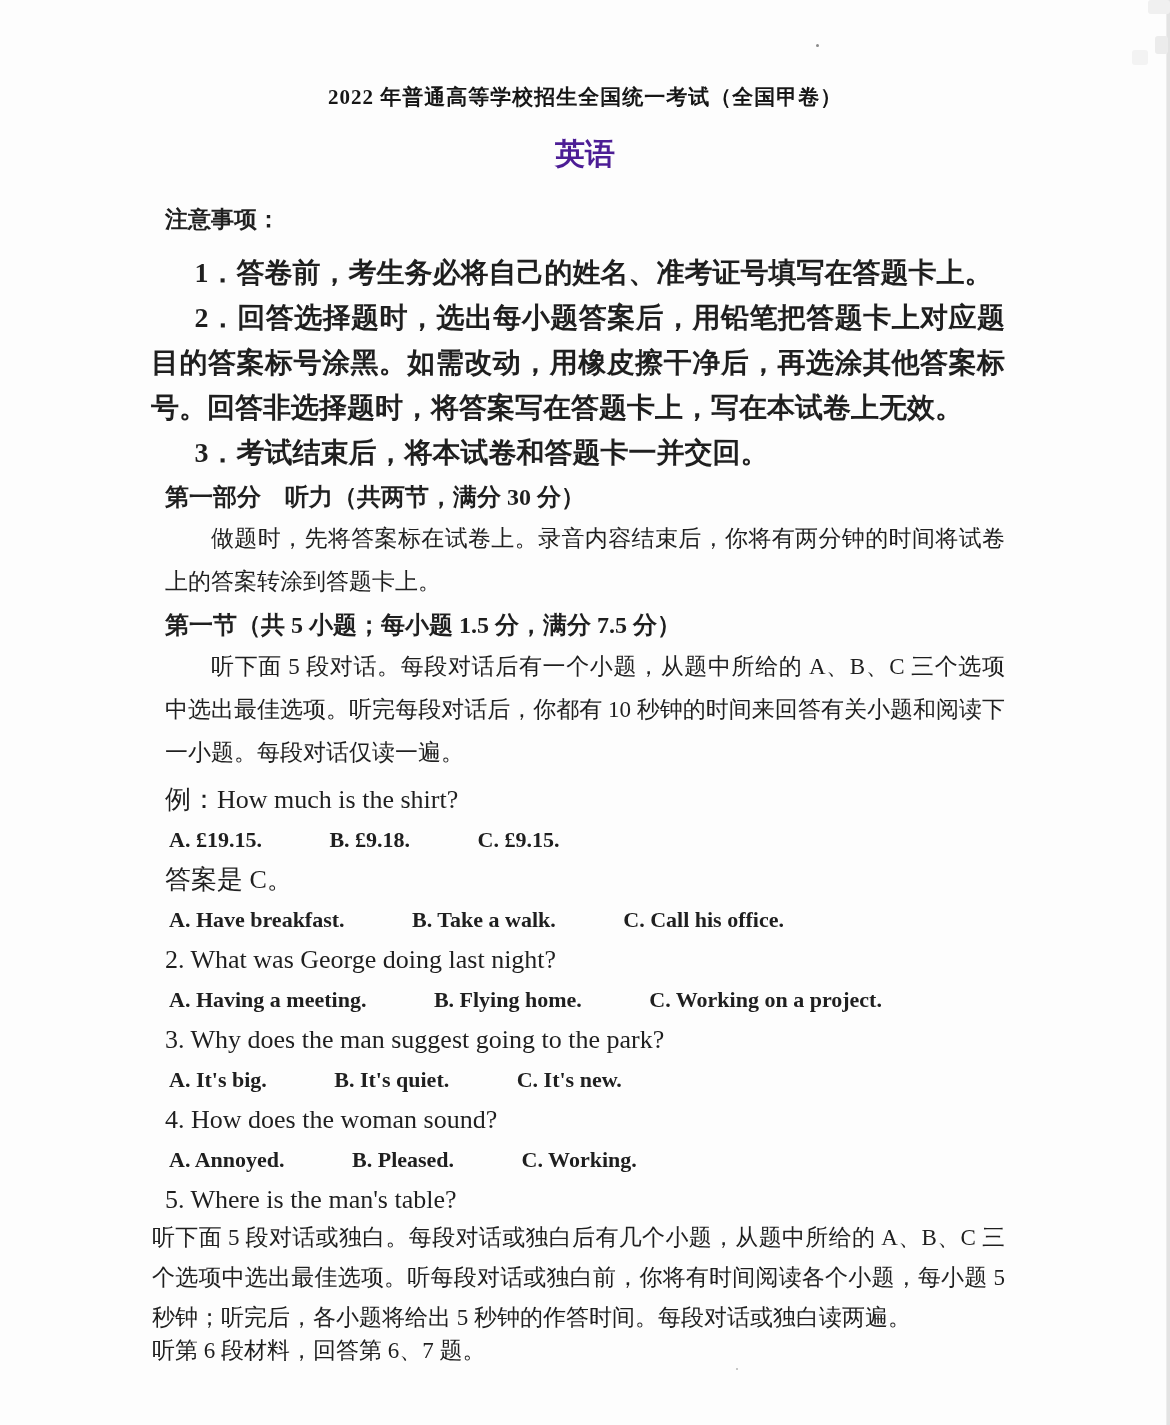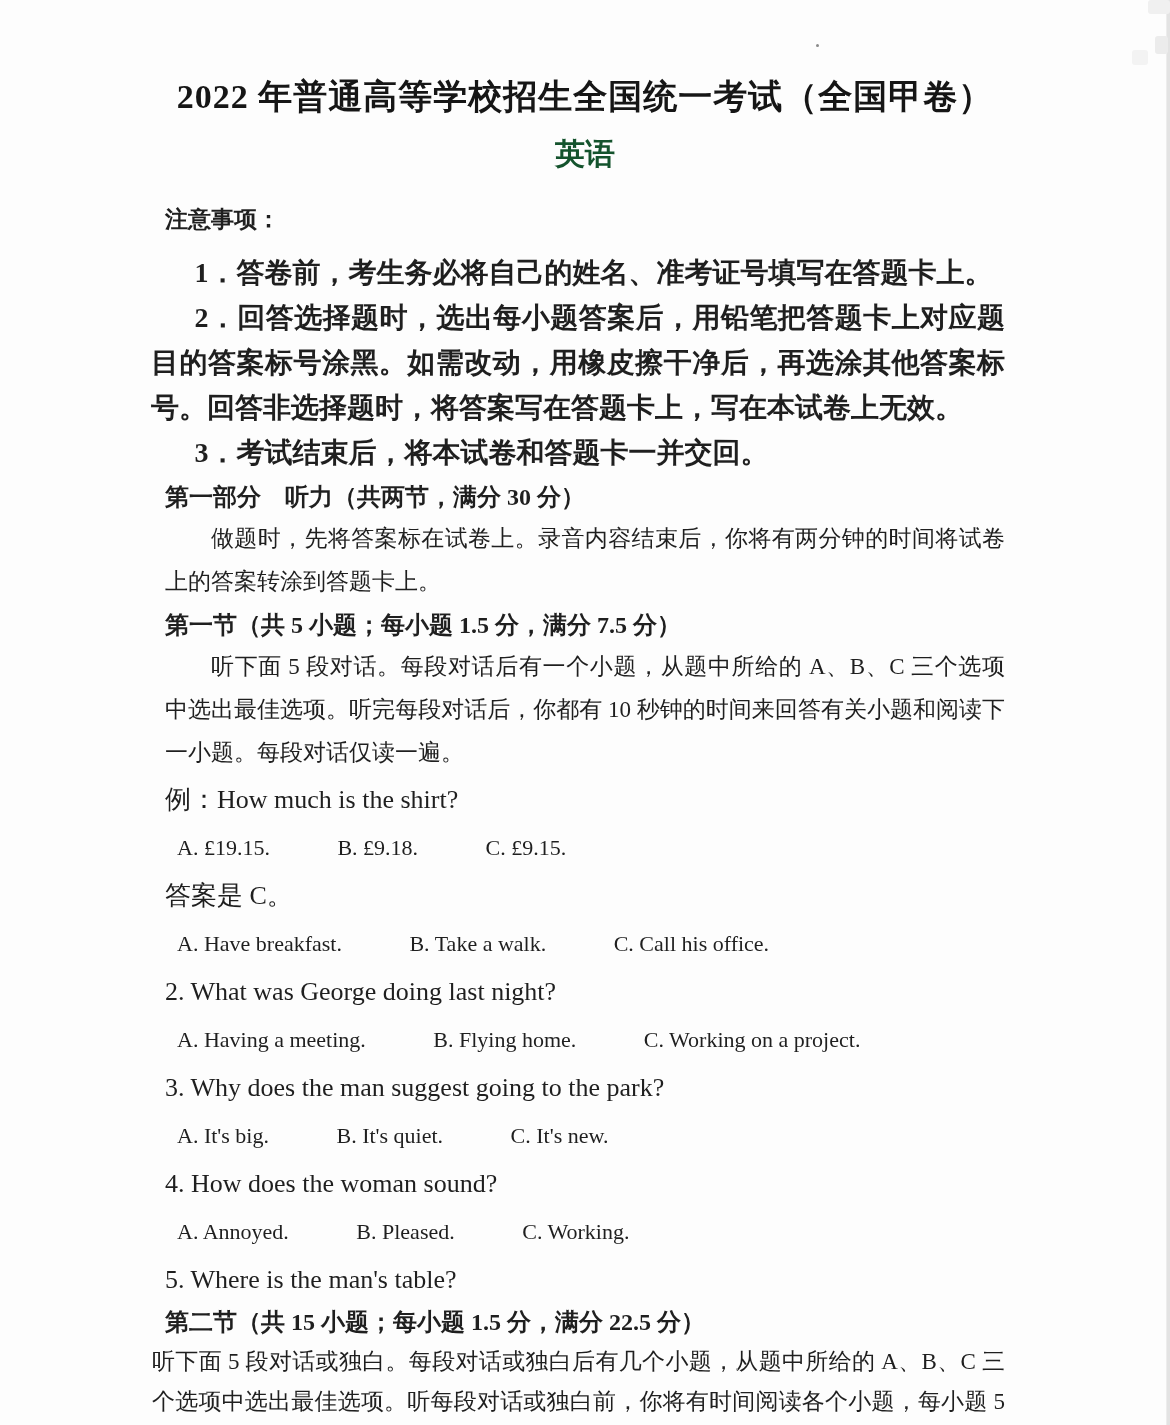--- a/index.html
+++ b/index.html
@@ -7,28 +7,28 @@
     position:relative;
     width:1170px;height:1425px;
     background:#fdfdfd;
     overflow:hidden;
     font-family:"Liberation Serif", serif;
     color:#1f1f1f;
   }
   .content{margin:0 165px;width:840px;}
   .title{
     margin:76px 0 0 0;
-    font-size:34px;font-weight:bold;
+    font-size:21px;font-weight:bold;
     text-align:center;letter-spacing:1px;
     line-height:42px;color:#161616;
   }
   .subtitle{
     margin:16px 0 0 0;
     font-size:30px;font-weight:bold;
-    text-align:center;line-height:40px;color:#14532d;
+    text-align:center;line-height:40px;color:#4c1d95;
   }
   .notice-head{
     margin:28px 0 0 0;
     font-size:23px;font-weight:bold;line-height:36px;
   }
   .notice-item{
     margin:12px 0 0 0;
     font-size:28px;font-weight:bold;
     line-height:45px;text-indent:1.05em;
     text-align:justify;
@@ -41,21 +41,21 @@
   }
   .para{
     margin:0;
     font-size:23px;line-height:43px;
     text-indent:2em;text-align:justify;
   }
   .qline{
     margin:0;font-size:26px;line-height:36px;
   }
   .options{
-    margin:12px;font-size:22px;line-height:36px;
+    margin:4px;font-size:22px;line-height:36px;font-weight:bold;
   }
   .opt{display:inline-block;margin-right:62px;}
   .opt:last-child{margin-right:0;}
   .s2block{margin-left:-13px;}
   .s2block .para{text-indent:0;line-height:40px;}
   .s2block .note{line-height:25px;margin-top:0;}
   .s2 .sec-head{margin-top:4px;}
   
   .edge-shadow{
     position:absolute;top:0;right:0;width:3px;height:1425px;
@@ -126,20 +126,19 @@
     <p class="qline">4. How does the woman sound?</p>
     <p class="options">
       <span class="opt">A. Annoyed.</span>
       <span class="opt">B. Pleased.</span>
       <span class="opt">C. Working.</span>
     </p>
 
     <p class="qline">5. Where is the man's table?</p>
 
     <div class="s2">
-      <h3 class="sec-head">第二节（共 15 小题；每小题 1.5 分，满分 22.5 分）</h3>
       <div class="s2block">
         <p class="para">听下面 5 段对话或独白。每段对话或独白后有几个小题，从题中所给的 A、B、C 三个选项中选出最佳选项。听每段对话或独白前，你将有时间阅读各个小题，每小题 5 秒钟；听完后，各小题将给出 5 秒钟的作答时间。每段对话或独白读两遍。</p>
         <p class="para note">听第 6 段材料，回答第 6、7 题。</p>
       </div>
     </div>
   </div>
 </div>
 
 </body></html>

